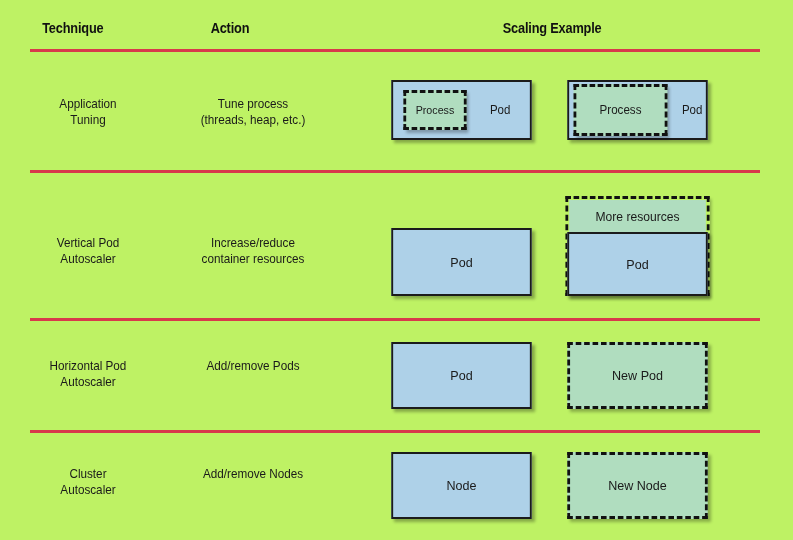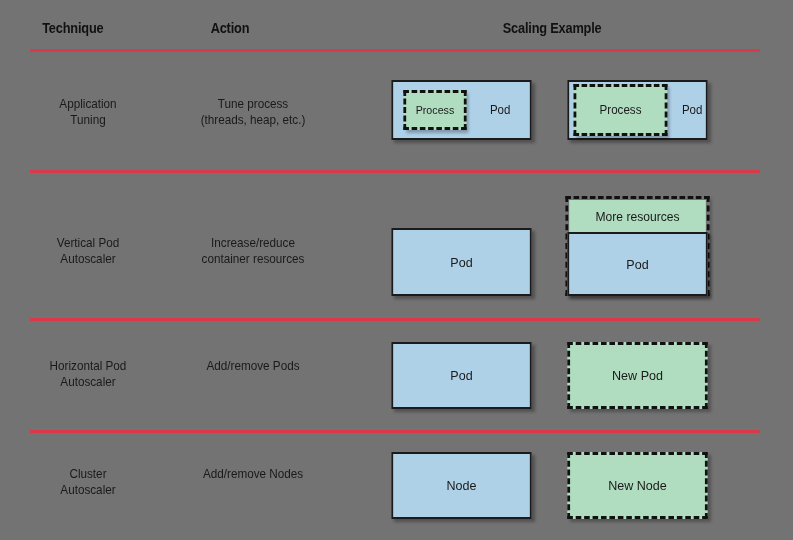--- a/index.html
+++ b/index.html
@@ -11,21 +11,21 @@
     width: 793px;
     height: 540px;
     font-family: "Liberation Sans", sans-serif;
     color: #1a1a1a;
     overflow: hidden;
   }
   #diagram {
     position: relative;
     width: 793px;
     height: 540px;
-    background: #737373;
+    background: #bef264;
   }
 
   
   .hdr {
     position: absolute;
     top: 20px;
     font-weight: bold;
     font-size: 14.5px;
     letter-spacing: -0.2px;
     transform: scaleX(0.88);

